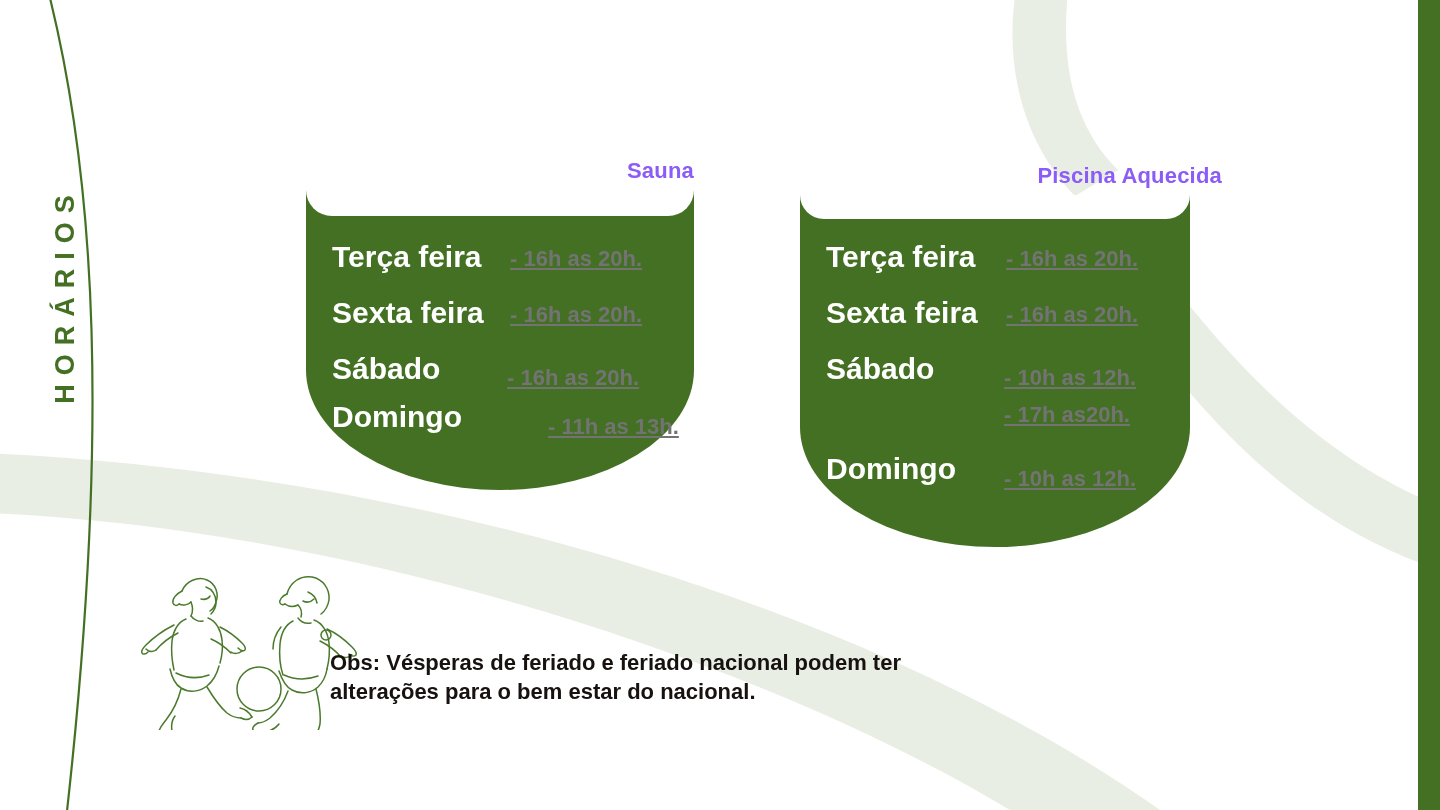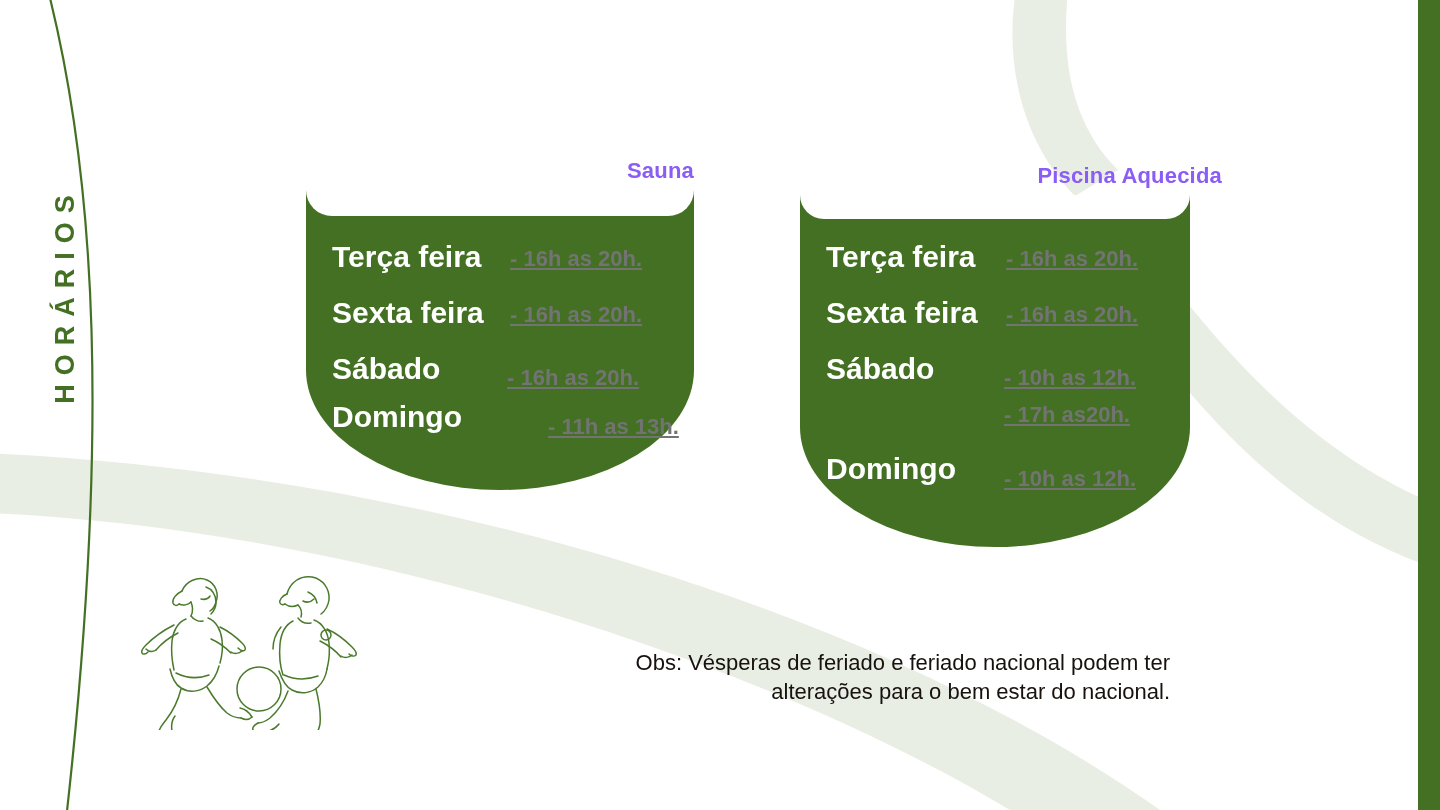--- a/index.html
+++ b/index.html
@@ -100,24 +100,24 @@
     white-space: nowrap;
     text-decoration: underline;
   }
 
   
   .footnote {
     position: absolute;
     left: 330px;
     top: 648px;
     width: 840px;
-    text-align: right;
+    text-align: left;
     color: #17110f;
     font-size: 22px;
-    font-weight: normal;
+    font-weight: bold;
     line-height: 1.32;
   }
 </style>
 </head>
 <body>
 
 <div id="slide">
 
   <svg class="bg-layer" viewBox="0 0 1440 810" xmlns="http://www.w3.org/2000/svg">
 

